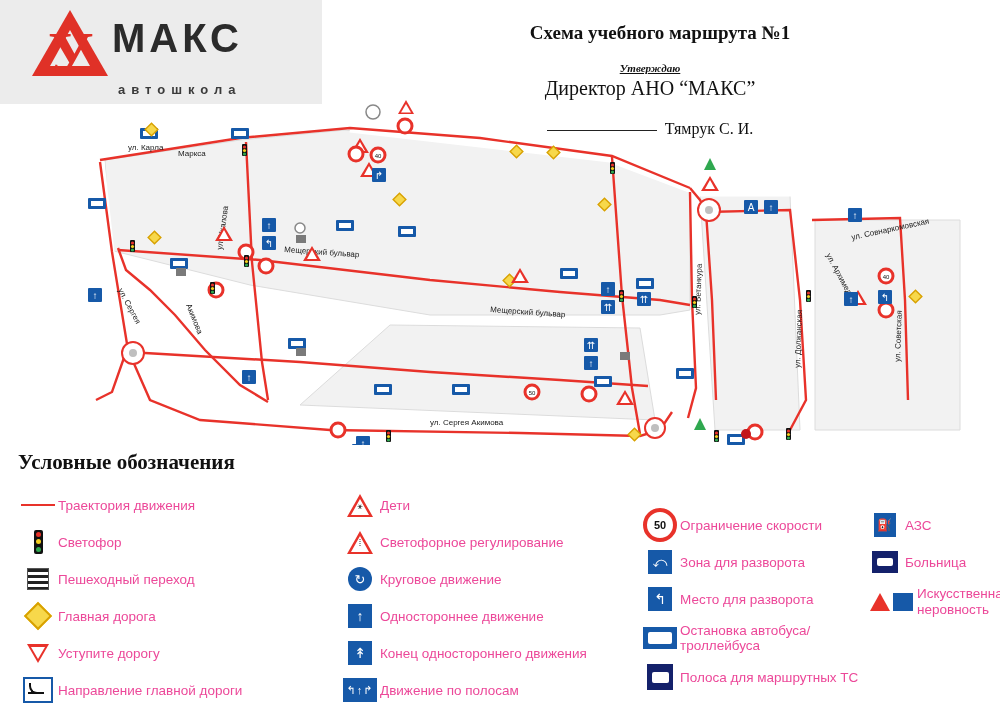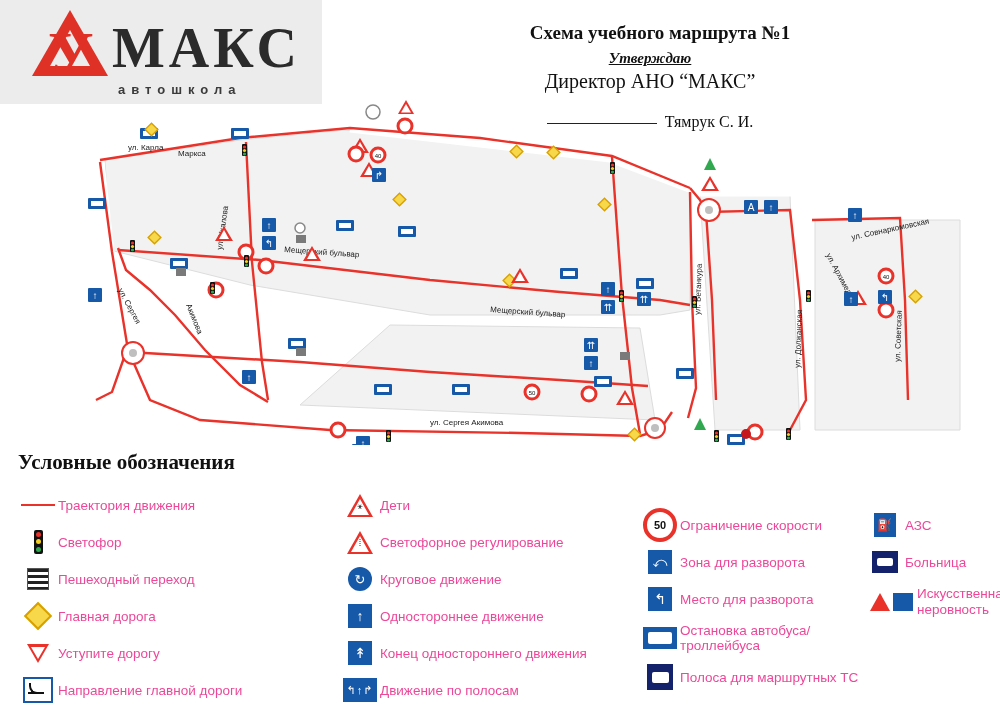--- a/index.html
+++ b/index.html
@@ -27,38 +27,38 @@
     border-bottom:36px solid #ececec;
   }
   #logo-u{
     position:absolute;left:48px;top:18px;
     font-size:62px;font-weight:bold;color:#e03127;
     font-family:"Liberation Serif", serif;
     letter-spacing:-2px;
   }
   #logo-maks{
     position:absolute;left:112px;top:16px;
-    font-size:56px;font-weight:bold;color:#2b2b2b;
+    font-size:40px;font-weight:bold;color:#2b2b2b;
     letter-spacing:4px;
-    font-family:Liberation Serif, serif;
+    font-family:Liberation Sans, sans-serif;
   }
   #logo-sub{
     position:absolute;left:118px;top:82px;
     font-size:13px;color:#3a3a3a;letter-spacing:6px;font-weight:bold;
   }
   #title{
     position:absolute;left:330px;top:22px;width:660px;
     text-align:center;font-size:19px;font-weight:bold;
     font-family:"Liberation Serif", serif;
   }
   #approve-block{
     position:absolute;left:430px;top:50px;width:440px;
     text-align:center;font-family:"Liberation Serif", serif;
   }
-  #approve-word{font-size:15px;font-weight:bold;font-style:italic;text-decoration:underline;}
+  #approve-word{font-size:11px;font-weight:bold;font-style:italic;text-decoration:underline;margin-top:12px;}
   #approve-dir{font-size:20px;margin-top:3px;}
   #approve-sign{margin-top:20px;font-size:16px;}
   #sign-line{display:inline-block;width:110px;border-bottom:1px solid #222;margin-right:8px;vertical-align:middle;}
 
   
   #map{
     position:absolute;left:0;top:100px;width:1000px;height:345px;
   }
   #map svg{display:block;}
 

